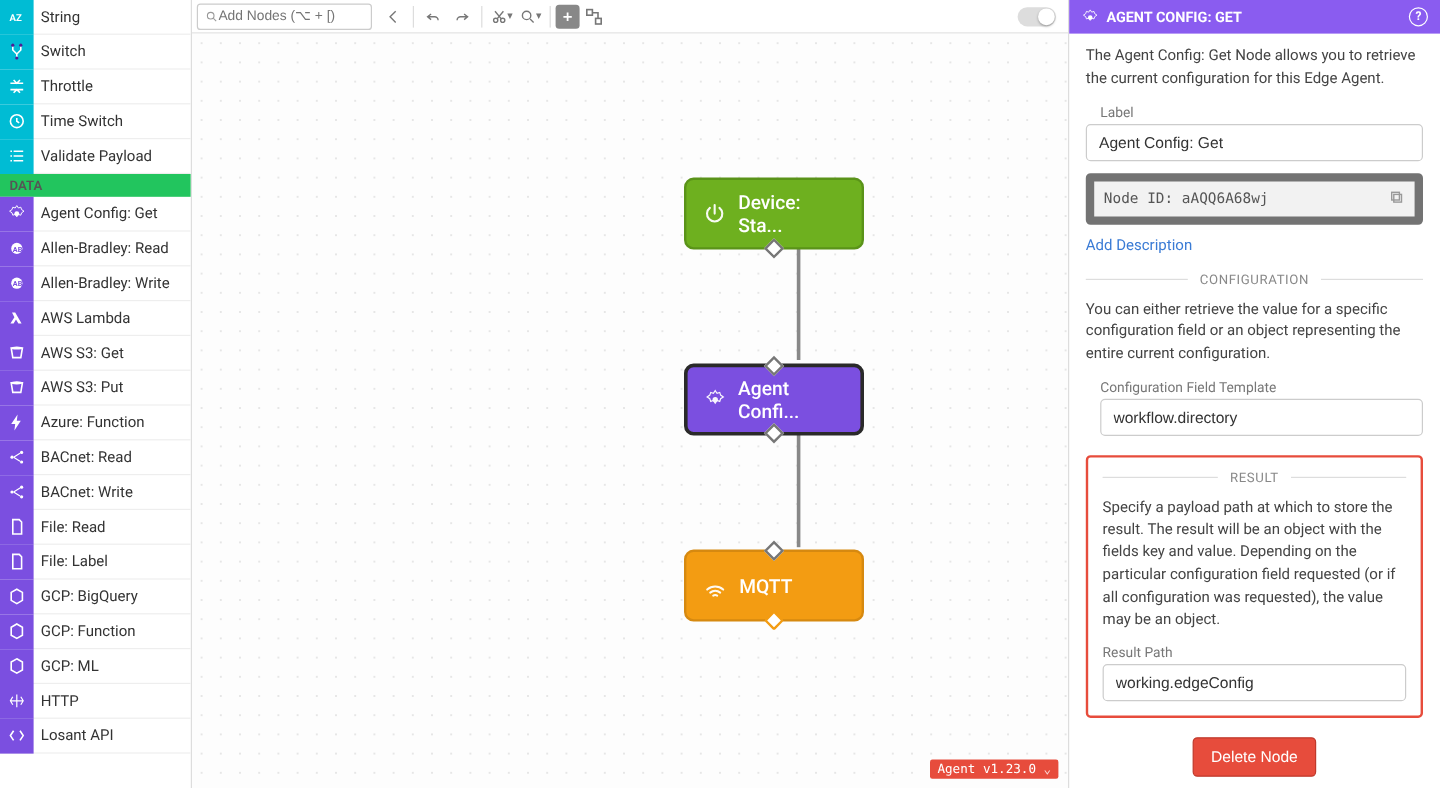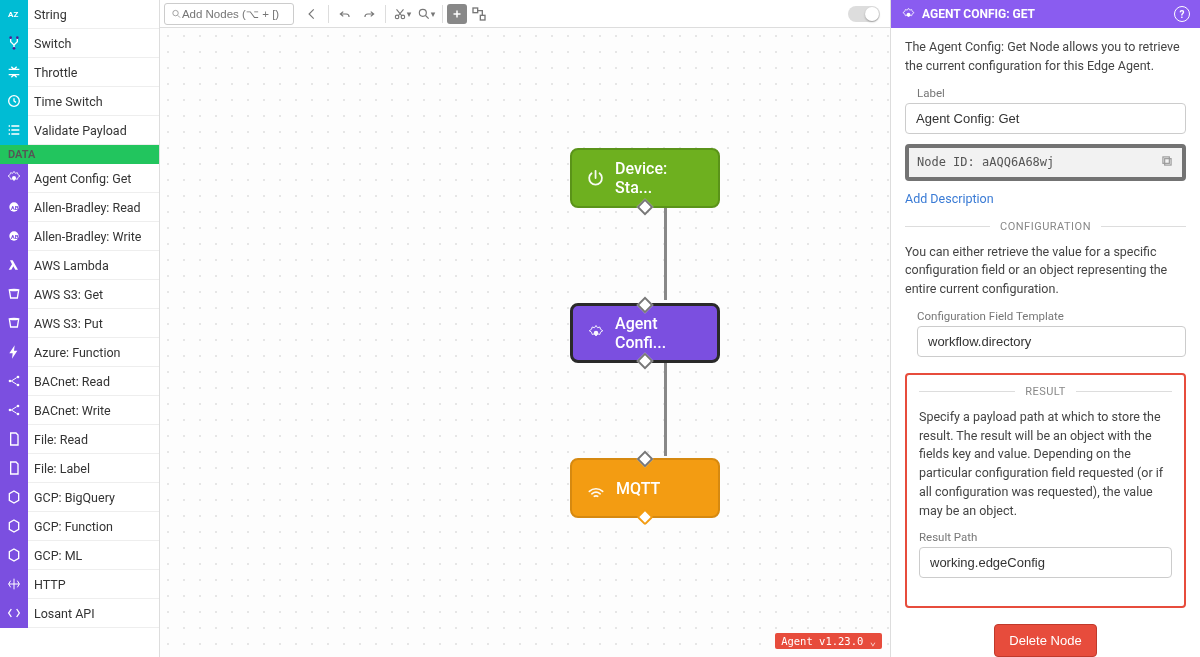--- a/index.html
+++ b/index.html
@@ -13,21 +13,21 @@
 .node-icon { width: 28px; height: 29px; display: flex; align-items: center; justify-content: center; flex-shrink: 0; }
 .node-icon.teal { background: #00bcd4; color: #4c1d95; }
 .node-icon.purple { background: #7b4fe0; color: #fff; }
 .node-label { padding-left: 6px; font-size: 12.5px; color: #333; }
 .node-category { background: #22c55e; color: #555; font-size: 11px; padding: 3px 8px; font-weight: 600; }
 .node-icon svg { width: 16px; height: 16px; }
 
 
 .main { flex: 1; display: flex; flex-direction: column; position: relative; }
 .toolbar { height: 28px; display: flex; align-items: center; border-bottom: 1px solid #ddd; padding: 0 4px; gap: 0; }
-.search-box { display: flex; align-items: center; border: 1px solid #ccc; border-radius: 3px; height: 22px; padding: 0 6px; margin-right: 6px; width: 130px; }
+.search-box { display: flex; align-items: center; border: 1px solid #ccc; border-radius: 3px; height: 22px; padding: 0 6px; margin-right: 6px; width: 146px; }
 .search-box input { border: none; outline: none; font-size: 11.5px; width: 100%; color: #888; }
 .toolbtn { width: 24px; height: 24px; display: flex; align-items: center; justify-content: center; cursor: pointer; color: #777; border-radius: 3px; }
 .toolsep { width: 1px; height: 18px; background: #ddd; margin: 0 4px; }
 .toggle { width: 32px; height: 16px; border-radius: 8px; background: #ddd; position: relative; margin-left: auto; margin-right: 6px; cursor: pointer; }
 .toggle::after { content: ""; position: absolute; right: 1px; top: 1px; width: 14px; height: 14px; border-radius: 50%; background: #fff; box-shadow: 0 1px 2px rgba(0,0,0,.3); }
 
 
 .canvas { flex: 1; background-color: #fdfdfd; background-image: radial-gradient(#e6e6e6 1px, transparent 1px); background-size: 16px 16px; position: relative; overflow: hidden; }
 .wf-node { position: absolute; width: 150px; height: 60px; border-radius: 8px; display: flex; align-items: center; padding: 0 14px; color: #fff; font-size: 16px; font-weight: 500; }
 .wf-node.green { background: #6eb01f; border: 2px solid #5a9319; }
@@ -43,21 +43,21 @@
 
 
 .panel { width: 310px; border-left: 1px solid #ddd; display: flex; flex-direction: column; background: #fff; }
 .panel-header { background: #8a5cf0; color: #fff; height: 28px; display: flex; align-items: center; padding: 0 10px; font-size: 12px; font-weight: 700; }
 .panel-header svg { width: 15px; height: 15px; margin-right: 6px; }
 .panel-header .help { margin-left: auto; width: 16px; height: 16px; border: 1.5px solid #fff; border-radius: 50%; display: flex; align-items: center; justify-content: center; font-size: 10px; cursor: pointer; }
 .panel-body { flex: 1; overflow-y: auto; padding: 10px 14px; }
 .panel-body p { font-size: 12.5px; color: #444; line-height: 1.5; margin-bottom: 10px; }
 .field-label { font-size: 11.5px; color: #777; margin-bottom: 3px; margin-left: 12px; }
 .text-input { width: 100%; border: 1px solid #ccc; border-radius: 4px; padding: 7px 10px; font-size: 13px; color: #333; outline: none; margin-bottom: 10px; }
-.node-id-box { display: flex; align-items: center; background: #f2f2f2; border: 4px solid #737373; border-radius: 4px; padding: 6px 8px; font-family: monospace; font-size: 12px; color: #555; margin-bottom: 10px; }
+.node-id-box { display: flex; align-items: center; background: #f2f2f2; border: 7px solid #737373; border-radius: 4px; padding: 6px 8px; font-family: monospace; font-size: 12px; color: #555; margin-bottom: 10px; }
 .node-id-box .copy { margin-left: auto; cursor: pointer; color: #999; }
 .link-text { color: #3a7bd5; font-size: 12.5px; cursor: pointer; }
 .section-div { display: flex; align-items: center; margin: 14px 0 10px; }
 .section-div::before, .section-div::after { content: ""; flex: 1; height: 1px; background: #ddd; }
 .section-div span { padding: 0 10px; font-size: 11px; color: #888; letter-spacing: .5px; }
 .radio-row { display: flex; align-items: center; margin-bottom: 8px; font-size: 12.5px; color: #333; cursor: pointer; }
 .radio-row input { margin-right: 8px; accent-color: #3a7bd5; }
 .result-box { border: 2px solid #e74c3c; border-radius: 4px; padding: 10px 12px 12px; margin-top: 6px; }
 .delete-btn { display: block; margin: 16px auto 8px; background: #e74c3c; color: #fff; border: 1px solid #c0392b; border-radius: 4px; padding: 8px 14px; font-size: 13px; font-weight: 500; cursor: pointer; }
 
@@ -391,19 +391,19 @@
         <div class="field-label" style="margin-left:0">Configuration Field Template</div>
         <input class="text-input" type="text" value="workflow.directory" style="">
       </div>
 
       <div class="result-box">
         <div class="section-div" style="margin-top:0">
             <span>RESULT</span>
           </div>
         <p>Specify a payload path at which to store the result. The result will be an object with the fields key and value. Depending on the particular configuration field requested (or if all configuration was requested), the value may be an object.</p>
         <div class="field-label" style="margin-left:0">Result Path</div>
-        <input class="text-input" style="margin-bottom: 16px;" type="text" value="working.edgeConfig">
+        <input class="text-input" style="margin-bottom: 0px;" type="text" value="working.edgeConfig">
       </div>
 
       <button class="delete-btn">Delete Node</button>
     </div>
   </div>
 </div>
 
 </body></html>

